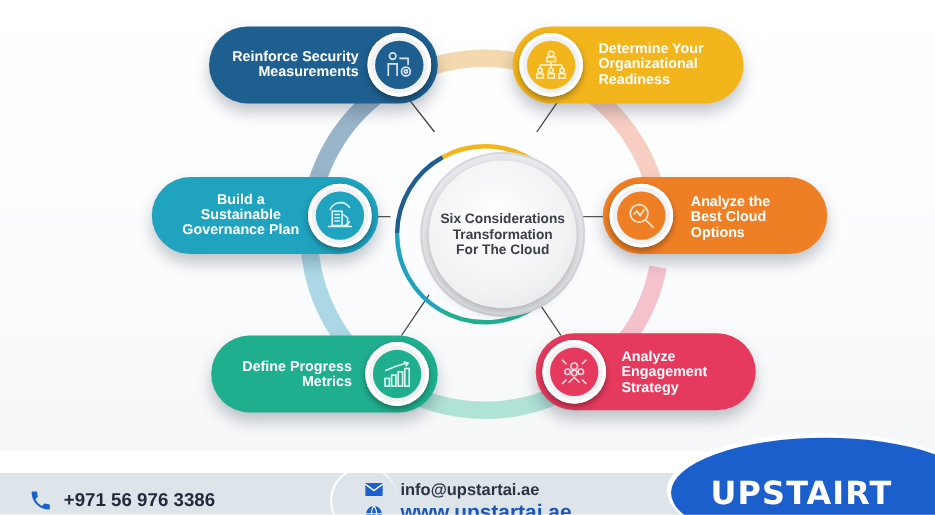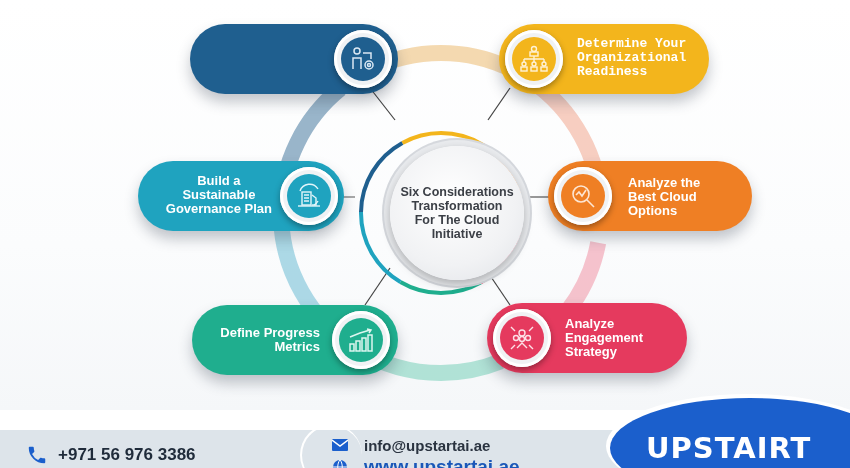--- a/index.html
+++ b/index.html
@@ -48,38 +48,41 @@
     <circle cx="441" cy="213" r="80" fill="none" stroke="#1fae8e" stroke-width="4" stroke-dasharray="84 420" stroke-dashoffset="-84"></circle>
     <circle cx="441" cy="213" r="80" fill="none" stroke="#1fa3bf" stroke-width="4" stroke-dasharray="84 420" stroke-dashoffset="-168"></circle>
     <circle cx="441" cy="213" r="80" fill="none" stroke="#1f5f8f" stroke-width="4" stroke-dasharray="84 420" stroke-dashoffset="-252"></circle>
   </svg>
 
   <div class="hub-disc">
     <div class="hub-title">
       <div>Six Considerations</div>
       <div>Transformation</div>
       <div>For The Cloud</div>
-      <div>Initiative</div>
     </div>
   </div>
 
   <div class="pill" style="left:190px;top:24px;width:208px;background:#1f5f8f;">
+    <div class="txt" style="right:72px;top:20px;text-align:right;">
+      <div>Reinforce Security</div>
+      <div>Measurements</div>
+    </div>
     <div class="badge" style="right:6px;">
       <div class="inner" style="background:#1f5f8f;">
         <svg width="28" height="28" viewBox="0 0 28 28" fill="none" stroke="#dbe8f3" stroke-width="1.5">
             <circle cx="8" cy="6" r="3"></circle>
             <path d="M4 24V13h8v11M14 8h8v6"></path>
             <circle cx="20" cy="20" r="4"></circle>
             <circle cx="20" cy="20" r="1.5"></circle>
           </svg>
       </div>
     </div>
   </div>
 
-  <div class="pill" style="left:499px;top:24px;width:210px;background:#f3b51c;font-family:Liberation Mono, monospace;">
+  <div class="pill" style="left:466px;top:24px;width:210px;background:#f3b51c;">
     <div class="badge" style="left:6px;">
       <div class="inner" style="background:#f3b51c;">
         <svg width="30" height="30" viewBox="0 0 30 30" fill="none" stroke="#fff3d6" stroke-width="1.4">
             <circle cx="15" cy="5" r="2.5"></circle>
             <rect x="11" y="8" width="8" height="4"></rect>
             <path d="M15 12v3M5 15h20M5 15v3M15 15v3M25 15v3"></path>
             <circle cx="5" cy="20" r="2"></circle>
             <circle cx="15" cy="20" r="2"></circle>
             <circle cx="25" cy="20" r="2"></circle>
             <rect x="2" y="23" width="6" height="4"></rect>

